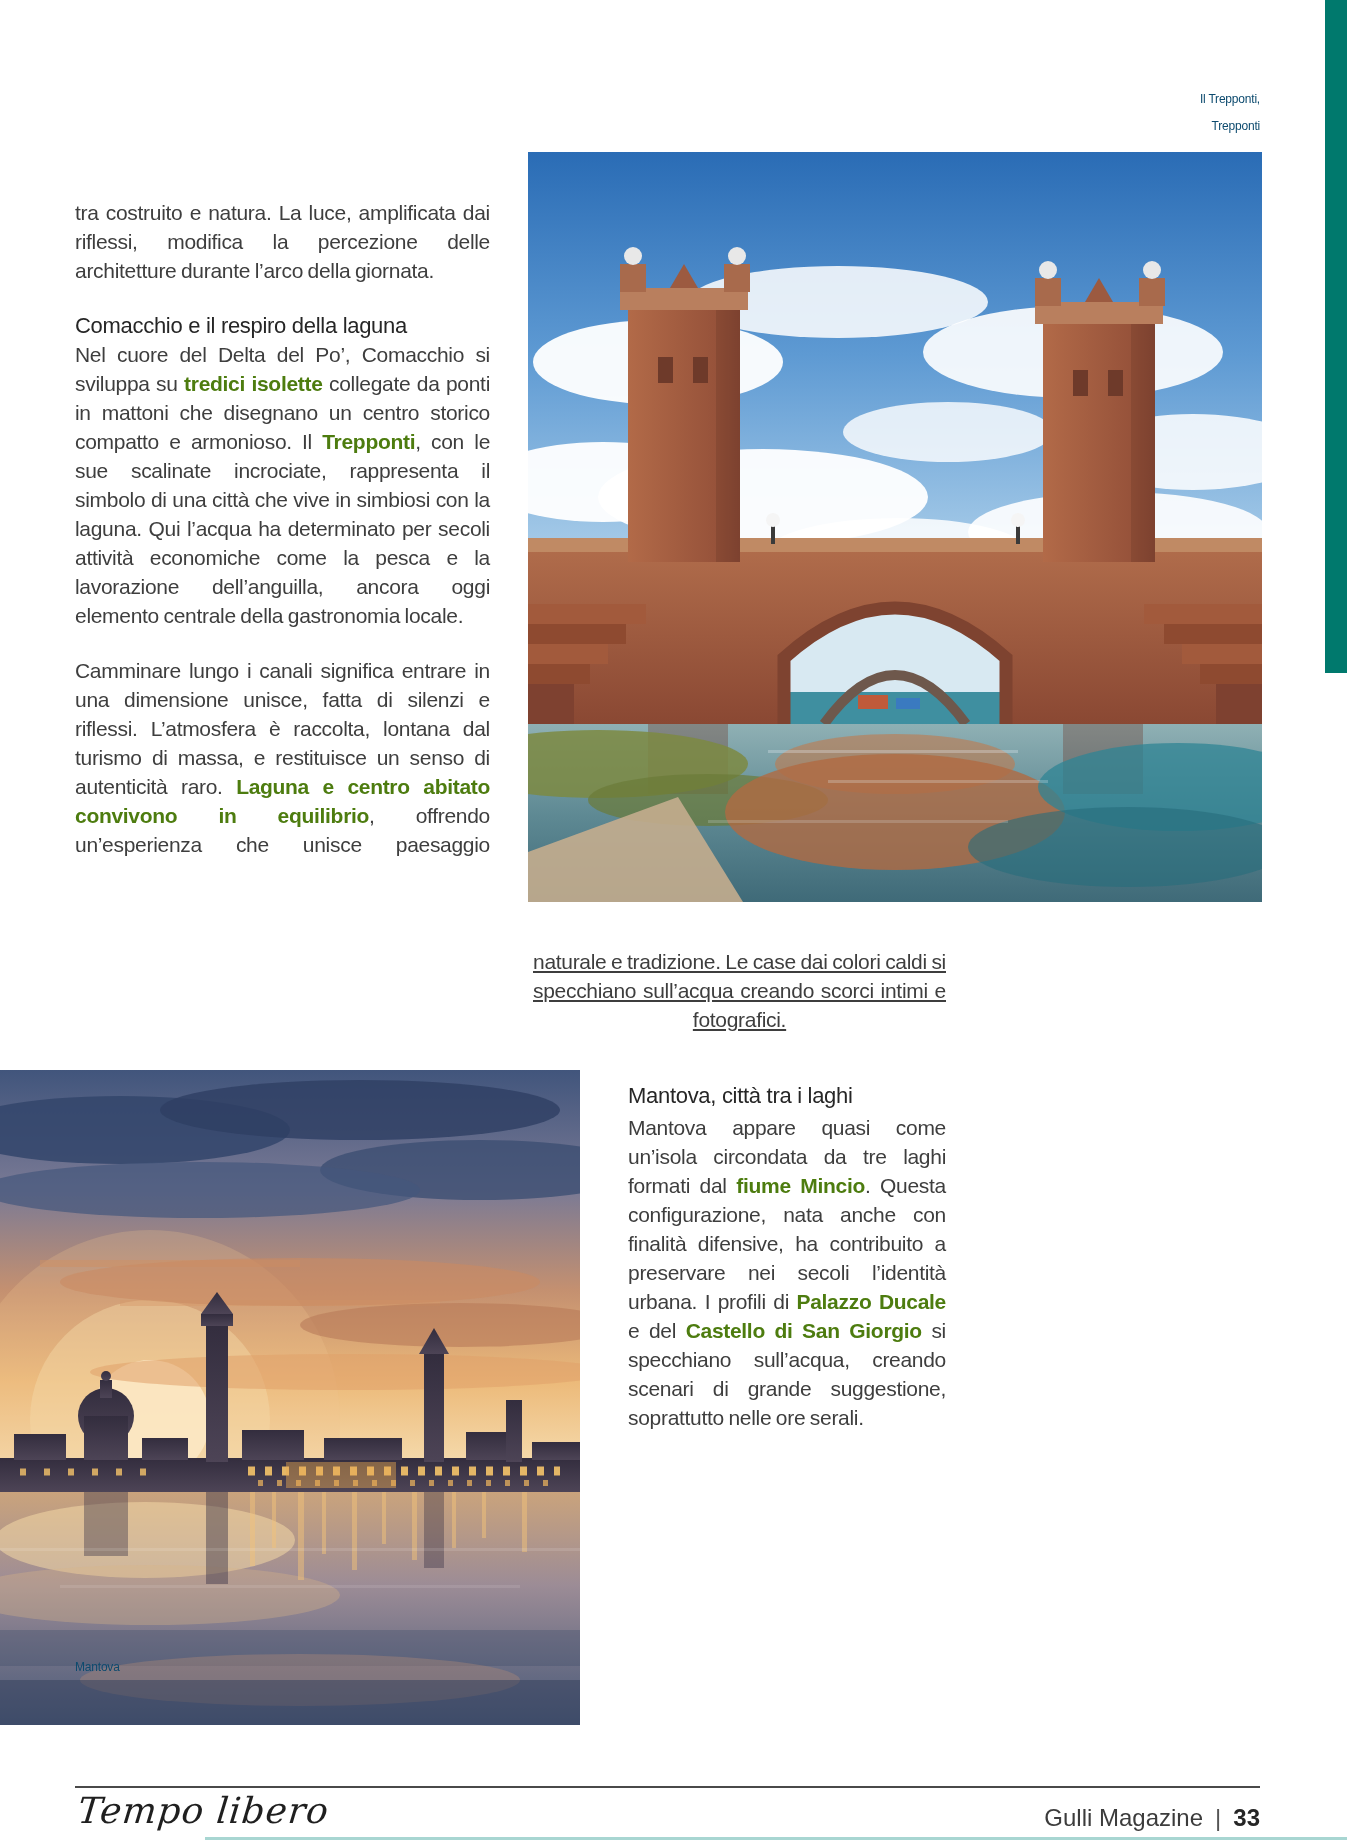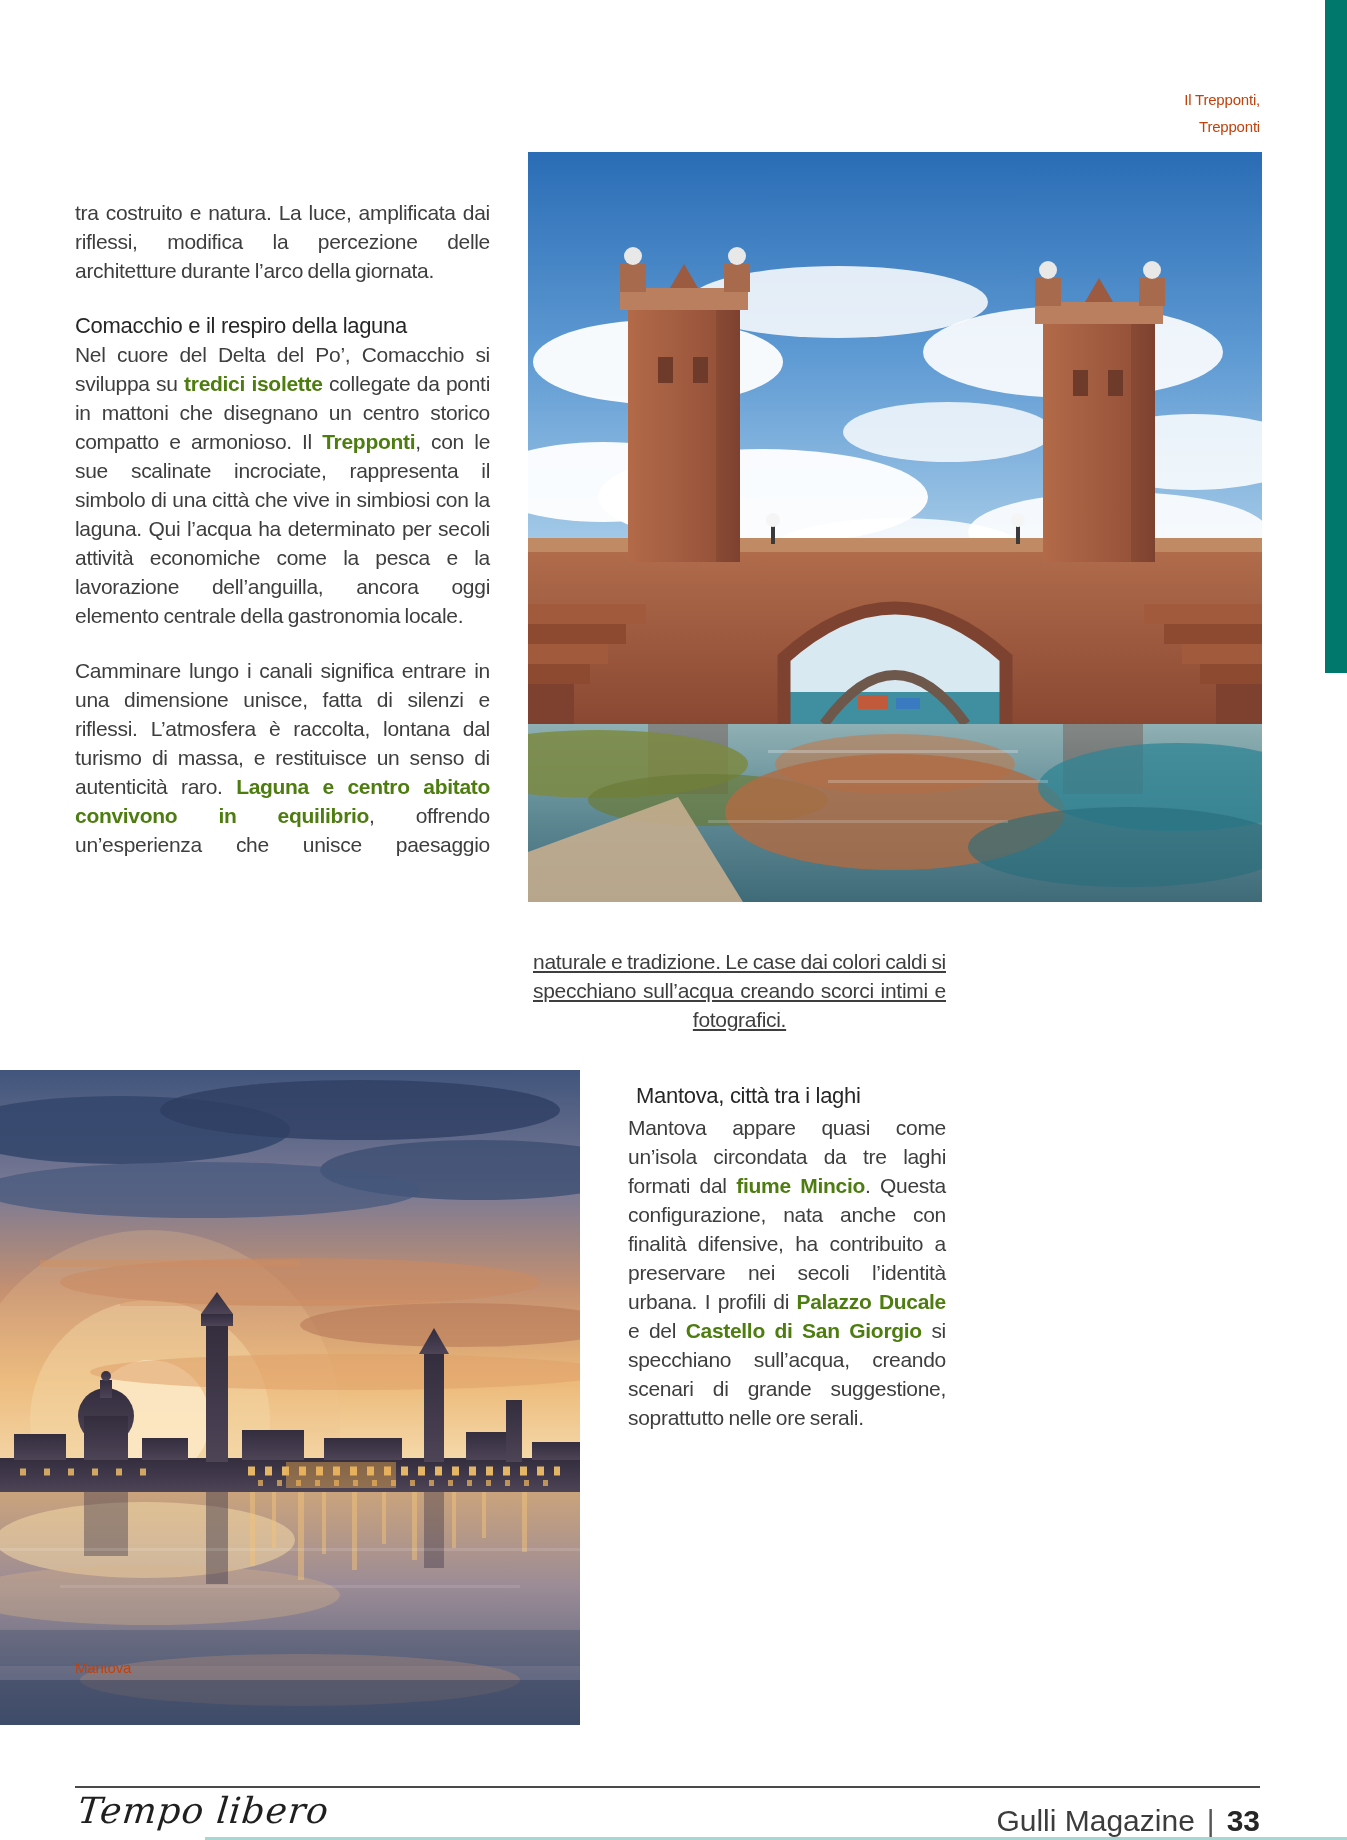--- a/index.html
+++ b/index.html
@@ -10,43 +10,43 @@
   .body{font-size:21px;line-height:29px;text-align:justify;margin:0 0 26px 0;
         letter-spacing:-0.3px;word-spacing:-1px;color:#3e3e3e;}
   .body b{font-weight:bold;color:#4d7c0f;}
   .subhead{font-size:22px;line-height:29px;font-weight:normal;color:#262626;margin:0;letter-spacing:-0.3px;}
   .justify-last{text-align-last:justify;}
   .center-last{text-align-last:center;}
 
   .col-left{position:absolute;left:75px;top:198px;width:415px;}
   .para-bridge{position:absolute;left:533px;top:947px;width:413px;margin:0;text-decoration:underline;}
   .col-right{position:absolute;left:628px;top:1081px;width:318px;}
-  .col-right .subhead{margin:0 0 3px 8px;}
-
-  
-  .caption{font-size:15px;line-height:27px;color:#c2410c;letter-spacing:-0.2px;}
+  .col-right .subhead{margin:0 0 3px 0;}
+
+  
+  .caption{font-size:12px;line-height:27px;color:#0c4a6e;letter-spacing:-0.2px;}
   .caption-top{position:absolute;top:86px;right:87px;text-align:right;}
   .caption-bottom{position:absolute;left:75px;top:1654px;}
 
   
   .photo{position:absolute;overflow:hidden;background:#cfe0ea;}
   .photo-trepponti{left:528px;top:152px;width:734px;height:750px;}
   .photo-mantova{left:0;top:1070px;width:580px;height:655px;}
   .photo svg{display:block;width:100%;height:100%;}
 
   
   .accent-bar{position:absolute;left:1325px;top:0;width:22px;height:673px;background:#00796d;}
   .bottom-edge-strip{position:absolute;left:205px;top:1837px;width:1142px;height:3px;background:#a8d6d2;}
 
   
   .footer-rule{position:absolute;left:75px;top:1786px;width:1185px;height:2px;background:#4a4a4a;}
   .footer-script{position:absolute;left:78px;top:1790px;font-family:"DejaVu Serif",serif;
                  font-style:italic;font-size:36px;font-weight:400;color:#1f1f1f;
                  transform:skewX(-6deg);letter-spacing:1px;}
-  .footer-right{position:absolute;right:87px;top:1804px;font-size:30px;color:#3c3c3c;}
+  .footer-right{position:absolute;right:87px;top:1804px;font-size:24px;color:#3c3c3c;}
   .footer-right .sep{margin:0 12px;color:#555555;}
   .footer-right b{color:#262626;}
 </style>
 </head>
 <body>
 
 <div class="page">
 
   <div class="accent-bar"></div>
 

